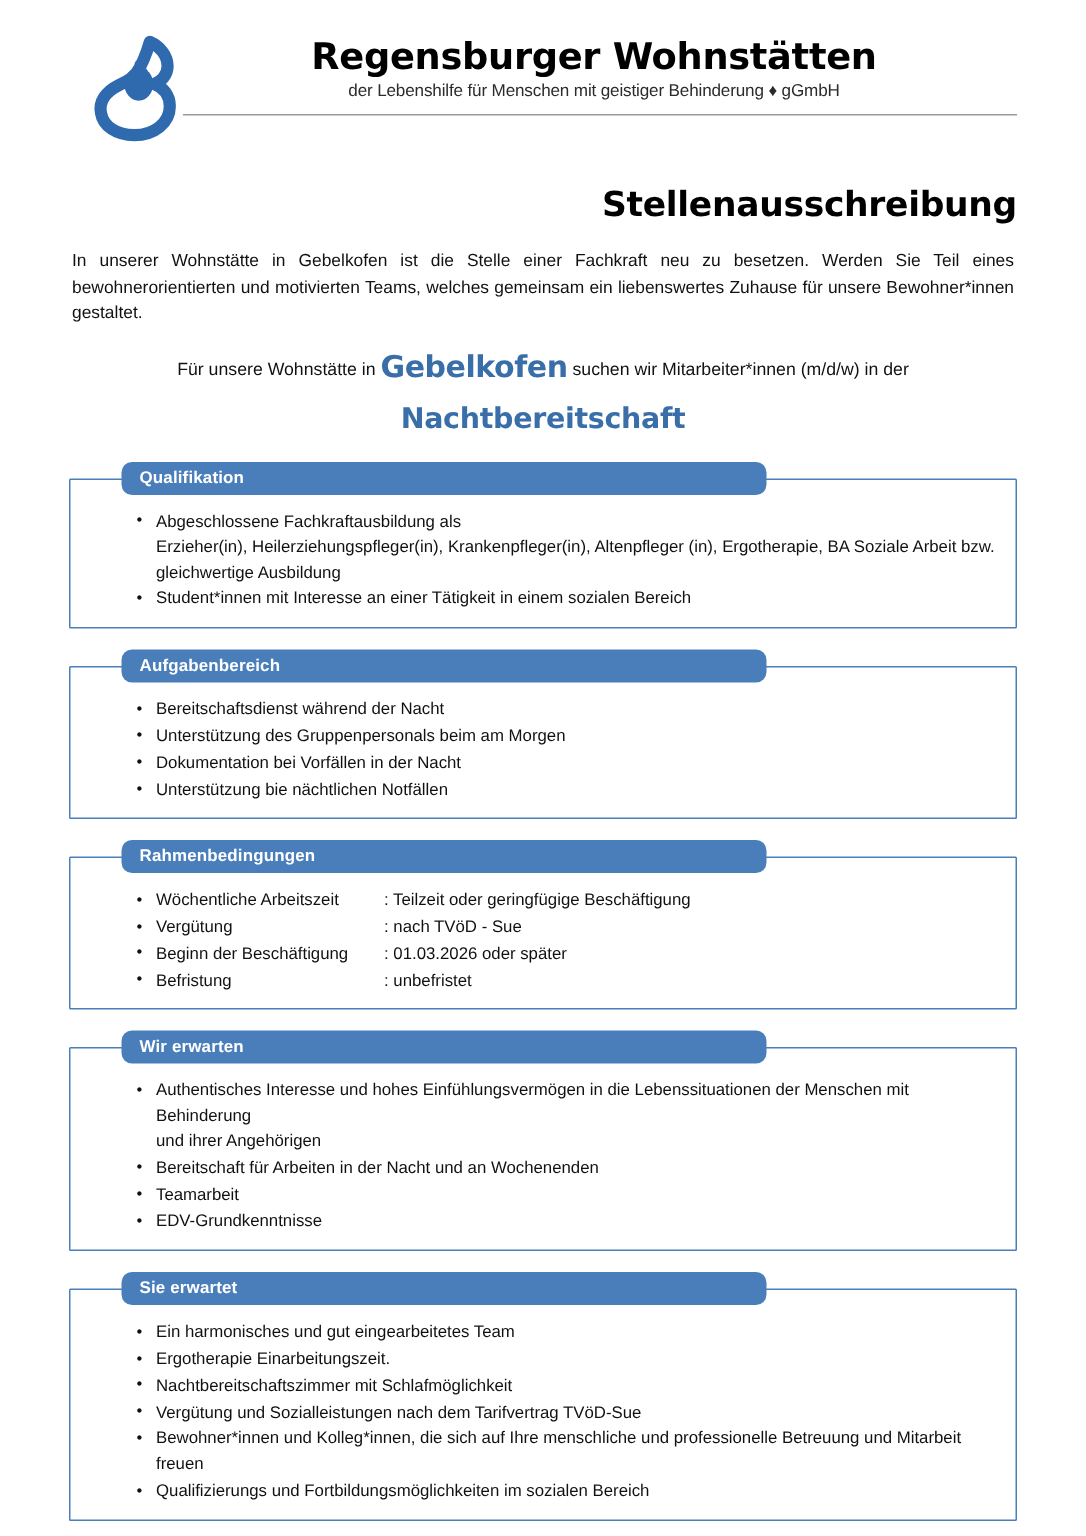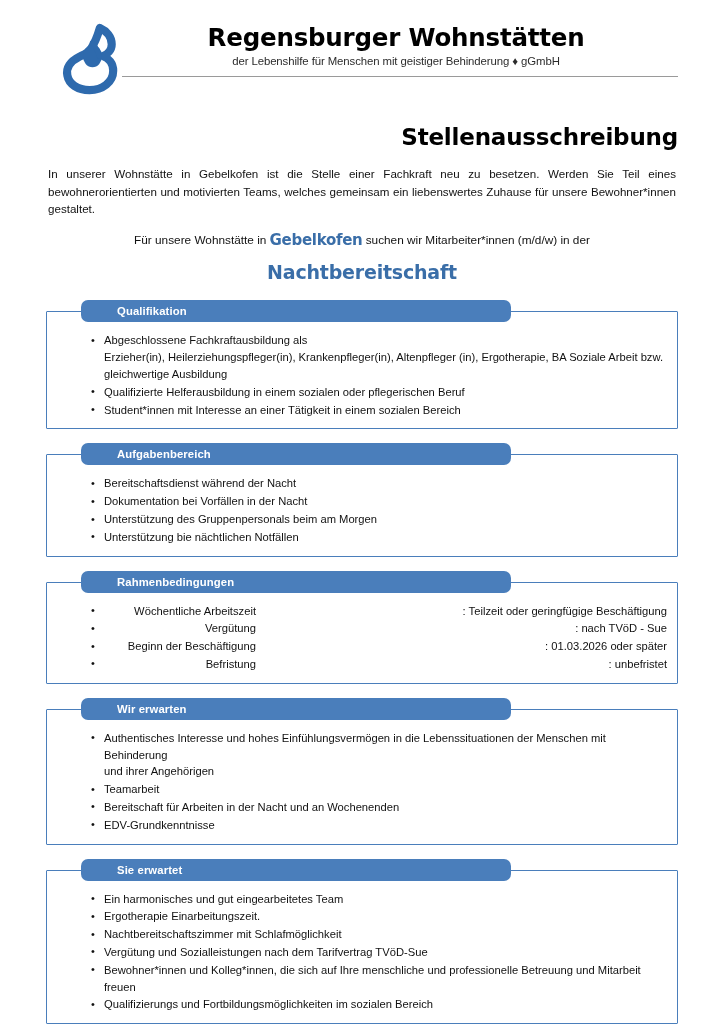--- a/index.html
+++ b/index.html
@@ -93,21 +93,21 @@
   .lead {
     text-align: center;
     margin-top: 9px;
     font-size: 11.8px;
     line-height: 1.5;
     color: #111;
   }
   .place-big {
     color: #3a6ea8;
     font-weight: bold;
-    font-size: 15px;
+    font-size: 20px;
     font-family: "DejaVu Sans", sans-serif;
     letter-spacing: -0.3px;
     vertical-align: -1px;
   }
   .role-big {
     display: block;
     text-align: center;
     color: #3a6ea8;
     font-weight: bold;
     font-size: 19px;
@@ -134,21 +134,21 @@
     left: 35px;
     top: 0;
     height: 22px;
     line-height: 22px;
     min-width: 430px;
     background: #4a7ebb;
     border-radius: 7px;
     color: #ffffff;
     font-size: 11.3px;
     font-weight: bold;
-    padding-left: 36px;
+    padding-left: 12px;
     box-sizing: border-box;
     z-index: 2;
     letter-spacing: 0.1px;
   }
 
   ul.bullets {
     margin: 0;
     padding: 0 0 0 32px;
     list-style: none;
   }
@@ -171,21 +171,20 @@
   ul.bullets > li .cont {
     display: block;
   }
 
   
   ul.bullets > li.kv {
     padding-left: 13px;
   }
   .kv-row {
     display: flex;
-    text-align: right;
   }
   .kv-label {
     width: 152px;
     flex: 0 0 152px;
   }
   .kv-value { flex: 1 1 auto; }
 </style>
 </head>
 <body>
 
@@ -218,32 +217,31 @@
     <span>suchen wir Mitarbeiter*innen (m/d/w) in der</span>
     <span class="role-big">Nachtbereitschaft</span>
   </div>
 
   <div id="sections-host">
       <div class="section">
         <div class="section-chip">Qualifikation</div>
         <div class="section-frame">
           <ul class="bullets">
             <li><span>Abgeschlossene Fachkraftausbildung als</span><span class="cont">Erzieher(in), Heilerziehungspfleger(in), Krankenpfleger(in), Altenpfleger (in), Ergotherapie, BA Soziale Arbeit bzw.</span><span class="cont">gleichwertige Ausbildung</span></li>
-            <li><span>Qualifizierte Helferausbildung in einem sozialen oder pflegerischen Beruf</span></li>
             <li><span>Student*innen mit Interesse an einer Tätigkeit in einem sozialen Bereich</span></li>
           </ul>
         </div>
       </div>
       <div class="section">
         <div class="section-chip">Aufgabenbereich</div>
         <div class="section-frame">
           <ul class="bullets">
             <li><span>Bereitschaftsdienst während der Nacht</span></li>
+            <li><span>Unterstützung des Gruppenpersonals beim am Morgen</span></li>
             <li><span>Dokumentation bei Vorfällen in der Nacht</span></li>
-            <li><span>Unterstützung des Gruppenpersonals beim am Morgen</span></li>
             <li><span>Unterstützung bie nächtlichen Notfällen</span></li>
           </ul>
         </div>
       </div>
       <div class="section">
         <div class="section-chip">Rahmenbedingungen</div>
         <div class="section-frame">
           <ul class="bullets">
             <li class="kv">
               <div class="kv-row">
@@ -270,22 +268,22 @@
               </div>
             </li>
           </ul>
         </div>
       </div>
       <div class="section">
         <div class="section-chip">Wir erwarten</div>
         <div class="section-frame">
           <ul class="bullets">
             <li><span>Authentisches Interesse und hohes Einfühlungsvermögen in die Lebenssituationen der Menschen mit Behinderung</span><span class="cont">und ihrer Angehörigen</span></li>
+            <li><span>Bereitschaft für Arbeiten in der Nacht und an Wochenenden</span></li>
             <li><span>Teamarbeit</span></li>
-            <li><span>Bereitschaft für Arbeiten in der Nacht und an Wochenenden</span></li>
             <li><span>EDV-Grundkenntnisse</span></li>
           </ul>
         </div>
       </div>
       <div class="section">
         <div class="section-chip">Sie erwartet</div>
         <div class="section-frame">
           <ul class="bullets">
             <li><span>Ein harmonisches und gut eingearbeitetes Team</span></li>
             <li><span>Ergotherapie Einarbeitungszeit.</span></li>

